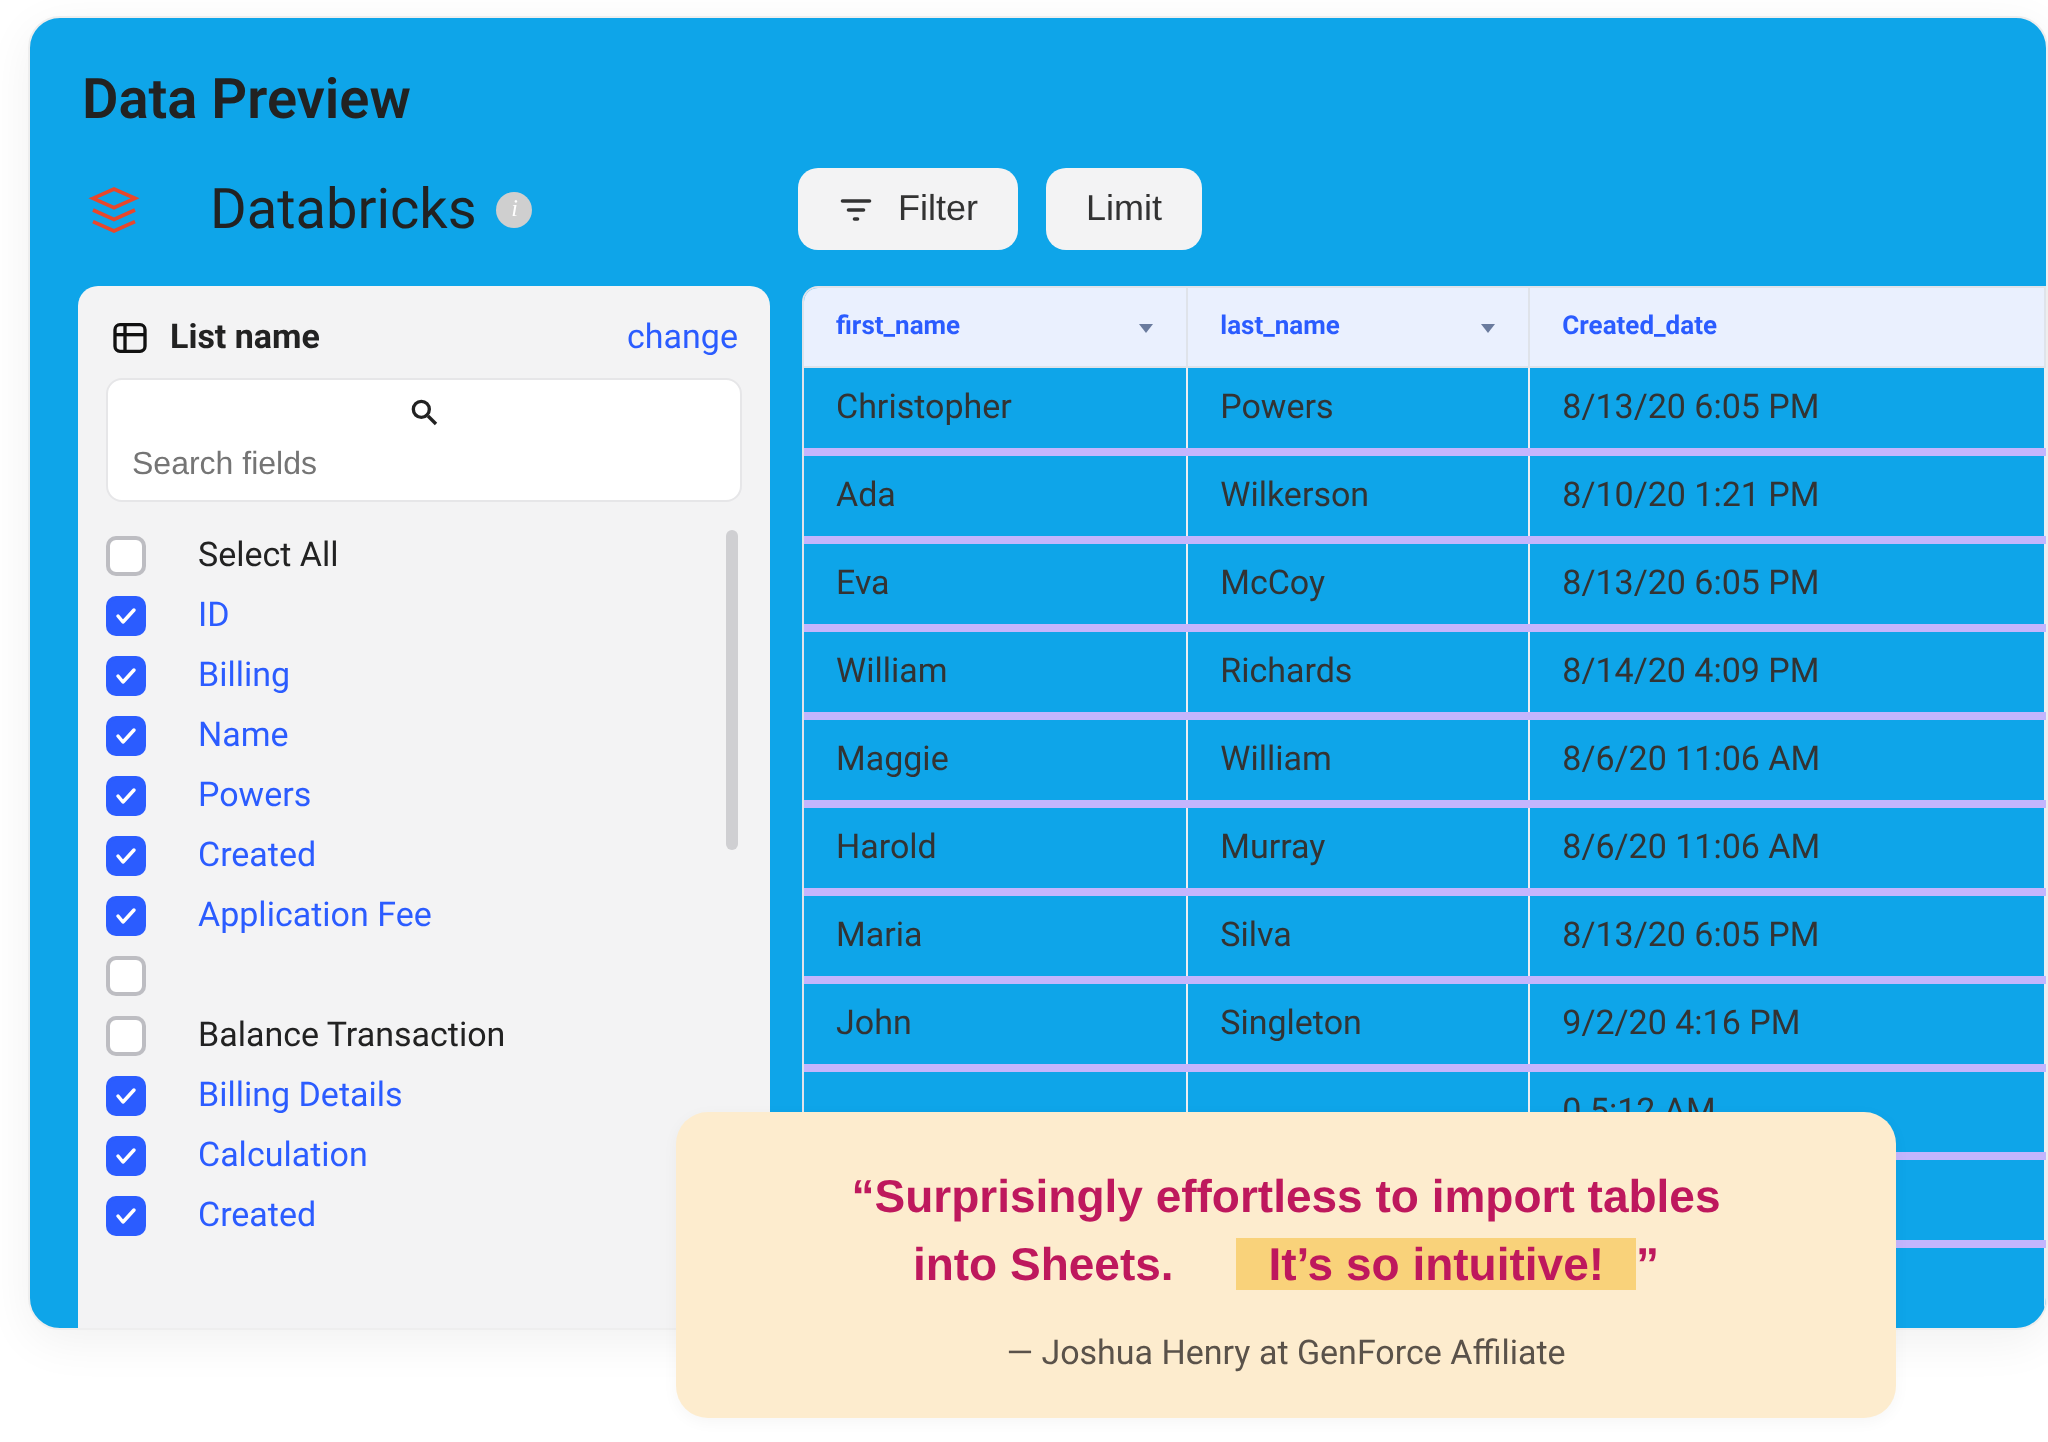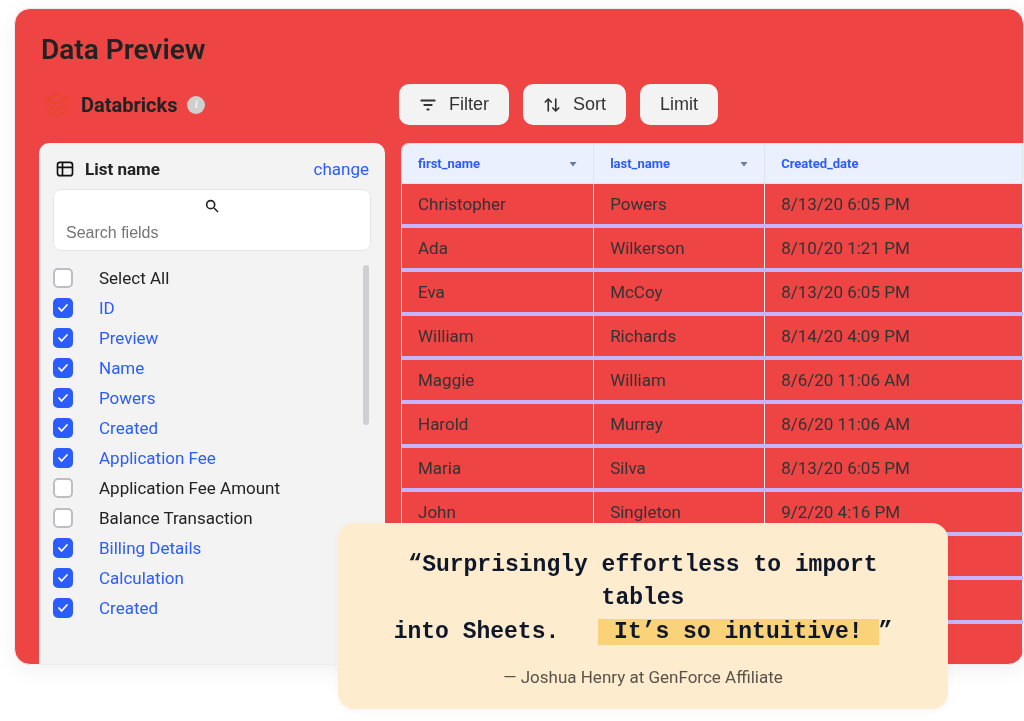--- a/index.html
+++ b/index.html
@@ -10,21 +10,21 @@
     height: 721px;
     position: relative;
     overflow: hidden;
   }
   .card {
     position: absolute;
     left: 14px;
     top: 8px;
     right: 0;
     bottom: 56px;
-    background: #ef4444;
+    background: #0ea5e9;
     border: 1px solid #eee;
     border-radius: 16px;
     box-shadow: 0 6px 24px rgba(0,0,0,0.06);
     padding: 24px 0 0 24px;
     overflow: hidden;
   }
   .page-title {
     font-size: 28px;
     font-weight: 600;
     color: #222;
@@ -32,21 +32,21 @@
     margin-left: 2px;
   }
   .header-row { display: flex; align-items: center; }
   .source {
     display: flex;
     align-items: center;
     gap: 10px;
     width: 356px;
     padding-left: 4px;
   }
-  .source-title { font-size: 20px; font-weight: 700; color: #222; }
+  .source-title { font-size: 28px; font-weight: 400; color: #222; margin-left: 24px; }
   .info-icon {
     width: 18px; height: 18px; border-radius: 50%;
     background: #cfcfcf; color: #fff;
     font-size: 12px; display:flex; align-items:center; justify-content:center;
     font-style: italic; font-family: Georgia, serif;
   }
   .toolbar { display: flex; gap: 14px; margin-left: 4px; }
   .pill {
     display: inline-flex; align-items: center; gap: 12px;
     padding: 10px 20px; background: #f3f3f4; border-radius: 10px;
@@ -82,21 +82,21 @@
     position:relative;
   }
   th .caret { position:absolute; right:14px; top:50%; transform:translateY(-50%); color:#6a7b9e; }
   td { padding:10px 16px; font-size:17px; color:#333; border-right:1px solid #eceef2; border-bottom:4px solid #c4b5fd; }
   .quote-card {
     position:absolute; left:338px; bottom:12px; width:610px;
     background:#fdecce; border-radius:16px; padding:26px 40px 22px 40px;
     box-shadow: 0 2px 8px rgba(0,0,0,0.04);
     text-align:center;
   }
-  .quote-text { font-family: Liberation Mono, monospace; font-size:23px; color:#0f172a; line-height:1.45; font-weight:600; }
+  .quote-text { font-family: Liberation Sans, sans-serif; font-size:23px; color:#be185d; line-height:1.45; font-weight:600; }
   .highlight { background:#f9d27a; padding:0 16px;margin-left:25px; }
   .attribution { margin-top:18px; font-size:17px; color:#5a524a; }
   svg { display:block; }
 </style>
 </head>
 <body>
 
 <div class="card">
   <div class="page-title">Data Preview</div>
 
@@ -116,29 +116,20 @@
     <div class="toolbar">
       <button class="pill">
         <span>
           <svg width="18" height="18" viewBox="0 0 24 24" stroke="#333" stroke-width="2.4" stroke-linecap="round">
             <line x1="3" y1="6" x2="21" y2="6"></line>
               <line x1="7" y1="12" x2="17" y2="12"></line>
               <line x1="11" y1="18" x2="13" y2="18"></line>
           </svg>
         </span>
         <span>Filter</span>
-      </button>
-      <button class="pill">
-        <span>
-          <svg width="18" height="18" viewBox="0 0 24 24" stroke="#333" stroke-width="2.2" fill="none" stroke-linecap="round" stroke-linejoin="round">
-            <path d="M7 4 L7 20 M3 8 L7 4 L11 8"></path>
-              <path d="M17 20 L17 4 M13 16 L17 20 L21 16"></path>
-          </svg>
-        </span>
-        <span>Sort</span>
       </button>
       <button class="pill">
         <span>Limit</span>
       </button>
     </div>
   </div>
 
   <div class="content">
     <div class="sidebar">
       <div class="list-header">
@@ -178,21 +169,21 @@
                 </svg>
               </span>
               <span class="field-label sel">ID</span>
             </div>
             <div class="field-row">
               <span class="checkbox checked">
                 <svg class="check" width="12" height="12" viewBox="0 0 24 24" fill="none" stroke="#fff" stroke-width="3.5" stroke-linecap="round" stroke-linejoin="round">
                   <polyline points="4 12 9 18 20 6"></polyline>
                 </svg>
               </span>
-              <span class="field-label sel">Preview</span>
+              <span class="field-label sel">Billing</span>
             </div>
             <div class="field-row">
               <span class="checkbox checked">
                 <svg class="check" width="12" height="12" viewBox="0 0 24 24" fill="none" stroke="#fff" stroke-width="3.5" stroke-linecap="round" stroke-linejoin="round">
                   <polyline points="4 12 9 18 20 6"></polyline>
                 </svg>
               </span>
               <span class="field-label sel">Name</span>
             </div>
             <div class="field-row">
@@ -214,21 +205,20 @@
             <div class="field-row">
               <span class="checkbox checked">
                 <svg class="check" width="12" height="12" viewBox="0 0 24 24" fill="none" stroke="#fff" stroke-width="3.5" stroke-linecap="round" stroke-linejoin="round">
                   <polyline points="4 12 9 18 20 6"></polyline>
                 </svg>
               </span>
               <span class="field-label sel">Application Fee</span>
             </div>
             <div class="field-row">
               <span class="checkbox"></span>
-              <span class="field-label">Application Fee Amount</span>
             </div>
             <div class="field-row">
               <span class="checkbox"></span>
               <span class="field-label">Balance Transaction</span>
             </div>
             <div class="field-row">
               <span class="checkbox checked">
                 <svg class="check" width="12" height="12" viewBox="0 0 24 24" fill="none" stroke="#fff" stroke-width="3.5" stroke-linecap="round" stroke-linejoin="round">
                   <polyline points="4 12 9 18 20 6"></polyline>
                 </svg>

